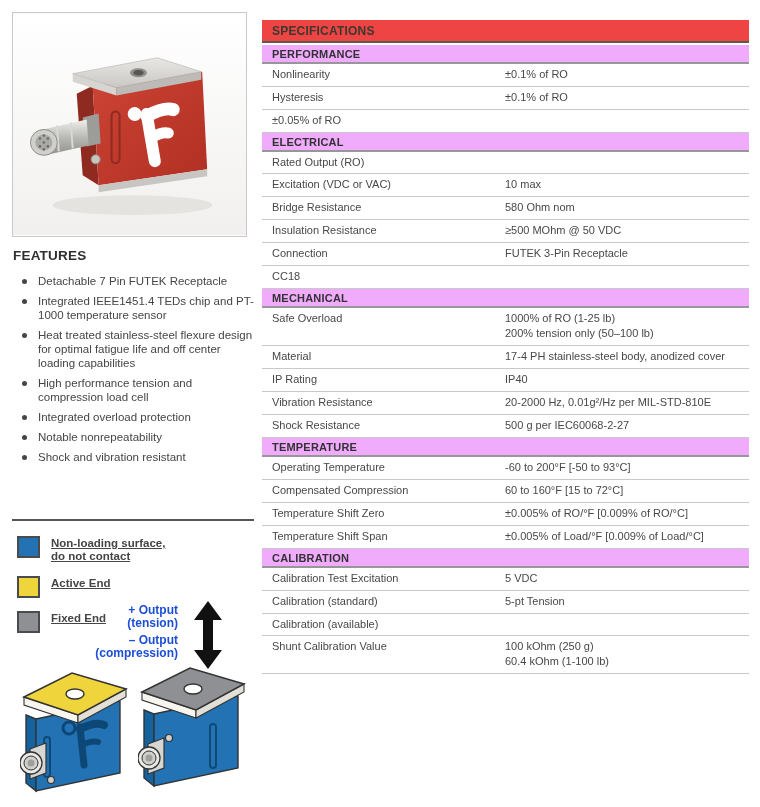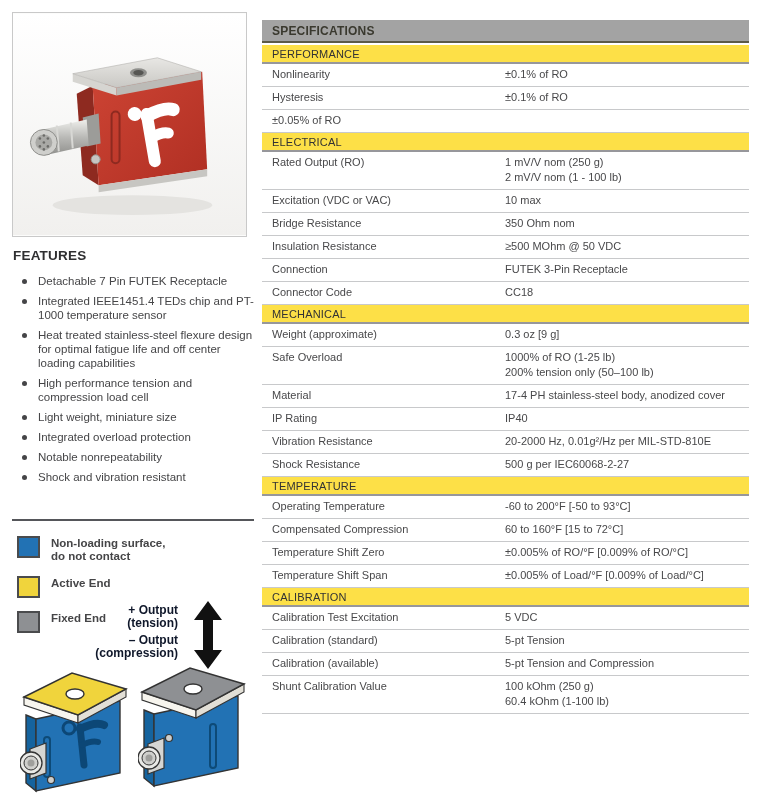--- a/index.html
+++ b/index.html
@@ -19,36 +19,36 @@
                     font-size:11.5px;line-height:14px;color:#454547;}
   .features-list li::before{content:"";position:absolute;left:7px;top:5px;width:5px;height:5px;
                     border-radius:50%;background:#454547;}
 
   .divider{position:absolute;left:12px;top:519px;width:242px;height:2px;background:#55565a;}
 
   .legend{position:absolute;left:17px;top:536px;width:238px;}
   .legend-item{display:flex;align-items:flex-start;margin-bottom:13px;}
   .legend-swatch{flex:none;width:19px;height:18px;border:2px solid #4a4b4d;margin-right:11px;}
   .legend-label{font-size:11.5px;font-weight:bold;line-height:13px;color:#454547;
-                white-space:pre-line;padding-top:1px;}
+                white-space:pre-line;padding-top:1px;text-decoration:underline;}
 
   .diagram{position:absolute;left:12px;top:598px;width:246px;height:205px;}
   .out-text{position:absolute;left:0;top:6px;width:166px;text-align:right;
-            font-size:12px;font-weight:bold;color:#0f172a;line-height:13px;}
+            font-size:12px;font-weight:bold;color:#1d4ed8;line-height:13px;}
   .out-block{margin-bottom:4px;}
   .arrow-svg{position:absolute;left:178px;top:2px;width:36px;height:70px;}
   .unit1{position:absolute;left:8px;top:55px;width:115px;height:145px;}
   .unit2{position:absolute;left:126px;top:50px;width:115px;height:145px;}
 
   
   .spec-col{position:absolute;left:262px;top:20px;width:487px;}
-  .spec-title{background:#a3a3a3;border-bottom:2px solid #5c5a48;padding:4px 10px 3px;
+  .spec-title{background:#ef4444;border-bottom:2px solid #5c5a48;padding:4px 10px 3px;
               font-size:12px;font-weight:bold;color:#3a392f;letter-spacing:.2px;margin-bottom:2px;}
-  .sec-header{background:#fde047;border-bottom:2px solid #97979B;padding:3px 10px 2px;
-              font-size:11px;font-weight:normal;color:#323234;letter-spacing:.2px;}
+  .sec-header{background:#f0abfc;border-bottom:2px solid #97979B;padding:3px 10px 2px;
+              font-size:11px;font-weight:bold;color:#323234;letter-spacing:.2px;}
   .spec-row{display:flex;border-bottom:1px solid #c8c9cb;padding:4px 10px 4px;
             font-size:11px;line-height:13px;color:#48484a;}
   .spec-row .lbl{flex:none;width:233px;white-space:nowrap;}
   .spec-row .val{flex:1;white-space:pre;line-height:15px;margin-top:-1px;}
 </style>
 </head>
 <body>
 
 <div class="page">
 
@@ -113,21 +113,20 @@
       <circle cx="83" cy="146" r="4.5" fill="#c6c5c2" stroke="#96958f" stroke-width="1"></circle>
     </svg>
   </div>
 
   <h2 class="features-title">FEATURES</h2>
   <ul class="features-list" id="features-list">
       <li>Detachable 7 Pin FUTEK Receptacle</li>
       <li>Integrated IEEE1451.4 TEDs chip and PT-1000 temperature sensor</li>
       <li>Heat treated stainless-steel flexure design for optimal fatigue life and off center loading capabilities</li>
       <li>High performance tension and compression load cell</li>
-      <li>Light weight, miniature size</li>
       <li>Integrated overload protection</li>
       <li>Notable nonrepeatability</li>
       <li>Shock and vibration resistant</li>
     </ul>
 
   <div class="divider"></div>
 
   <div class="legend" id="legend">
       <div class="legend-item">
         <span class="legend-swatch" style="background: rgb(34, 114, 180);"></span>
@@ -208,48 +207,41 @@
         <div class="spec-row">
           <span class="lbl">Hysteresis</span>
           <span class="val">±0.1% of RO</span>
         </div>
         <div class="spec-row">
           <span class="val">±0.05% of RO</span>
         </div>
         <div class="sec-header">ELECTRICAL</div>
         <div class="spec-row">
           <span class="lbl">Rated Output (RO)</span>
-          <span class="val">1 mV/V nom (250 g)
-2 mV/V nom (1 - 100 lb)</span>
         </div>
         <div class="spec-row">
           <span class="lbl">Excitation (VDC or VAC)</span>
           <span class="val">10 max</span>
         </div>
         <div class="spec-row">
           <span class="lbl">Bridge Resistance</span>
-          <span class="val">350 Ohm nom</span>
+          <span class="val">580 Ohm nom</span>
         </div>
         <div class="spec-row">
           <span class="lbl">Insulation Resistance</span>
           <span class="val">≥500 MOhm @ 50 VDC</span>
         </div>
         <div class="spec-row">
           <span class="lbl">Connection</span>
           <span class="val">FUTEK 3-Pin Receptacle</span>
         </div>
         <div class="spec-row">
-          <span class="lbl">Connector Code</span>
           <span class="val">CC18</span>
         </div>
         <div class="sec-header">MECHANICAL</div>
-        <div class="spec-row">
-          <span class="lbl">Weight (approximate)</span>
-          <span class="val">0.3 oz [9 g]</span>
-        </div>
         <div class="spec-row">
           <span class="lbl">Safe Overload</span>
           <span class="val">1000% of RO (1-25 lb)
 200% tension only (50–100 lb)</span>
         </div>
         <div class="spec-row">
           <span class="lbl">Material</span>
           <span class="val">17-4 PH stainless-steel body, anodized cover</span>
         </div>
         <div class="spec-row">
@@ -285,21 +277,20 @@
         <div class="spec-row">
           <span class="lbl">Calibration Test Excitation</span>
           <span class="val">5 VDC</span>
         </div>
         <div class="spec-row">
           <span class="lbl">Calibration (standard)</span>
           <span class="val">5-pt Tension</span>
         </div>
         <div class="spec-row">
           <span class="lbl">Calibration (available)</span>
-          <span class="val">5-pt Tension and Compression</span>
         </div>
         <div class="spec-row">
           <span class="lbl">Shunt Calibration Value</span>
           <span class="val">100 kOhm (250 g)
 60.4 kOhm (1-100 lb)</span>
         </div>
       </div>
   </div>
 
 </div>

